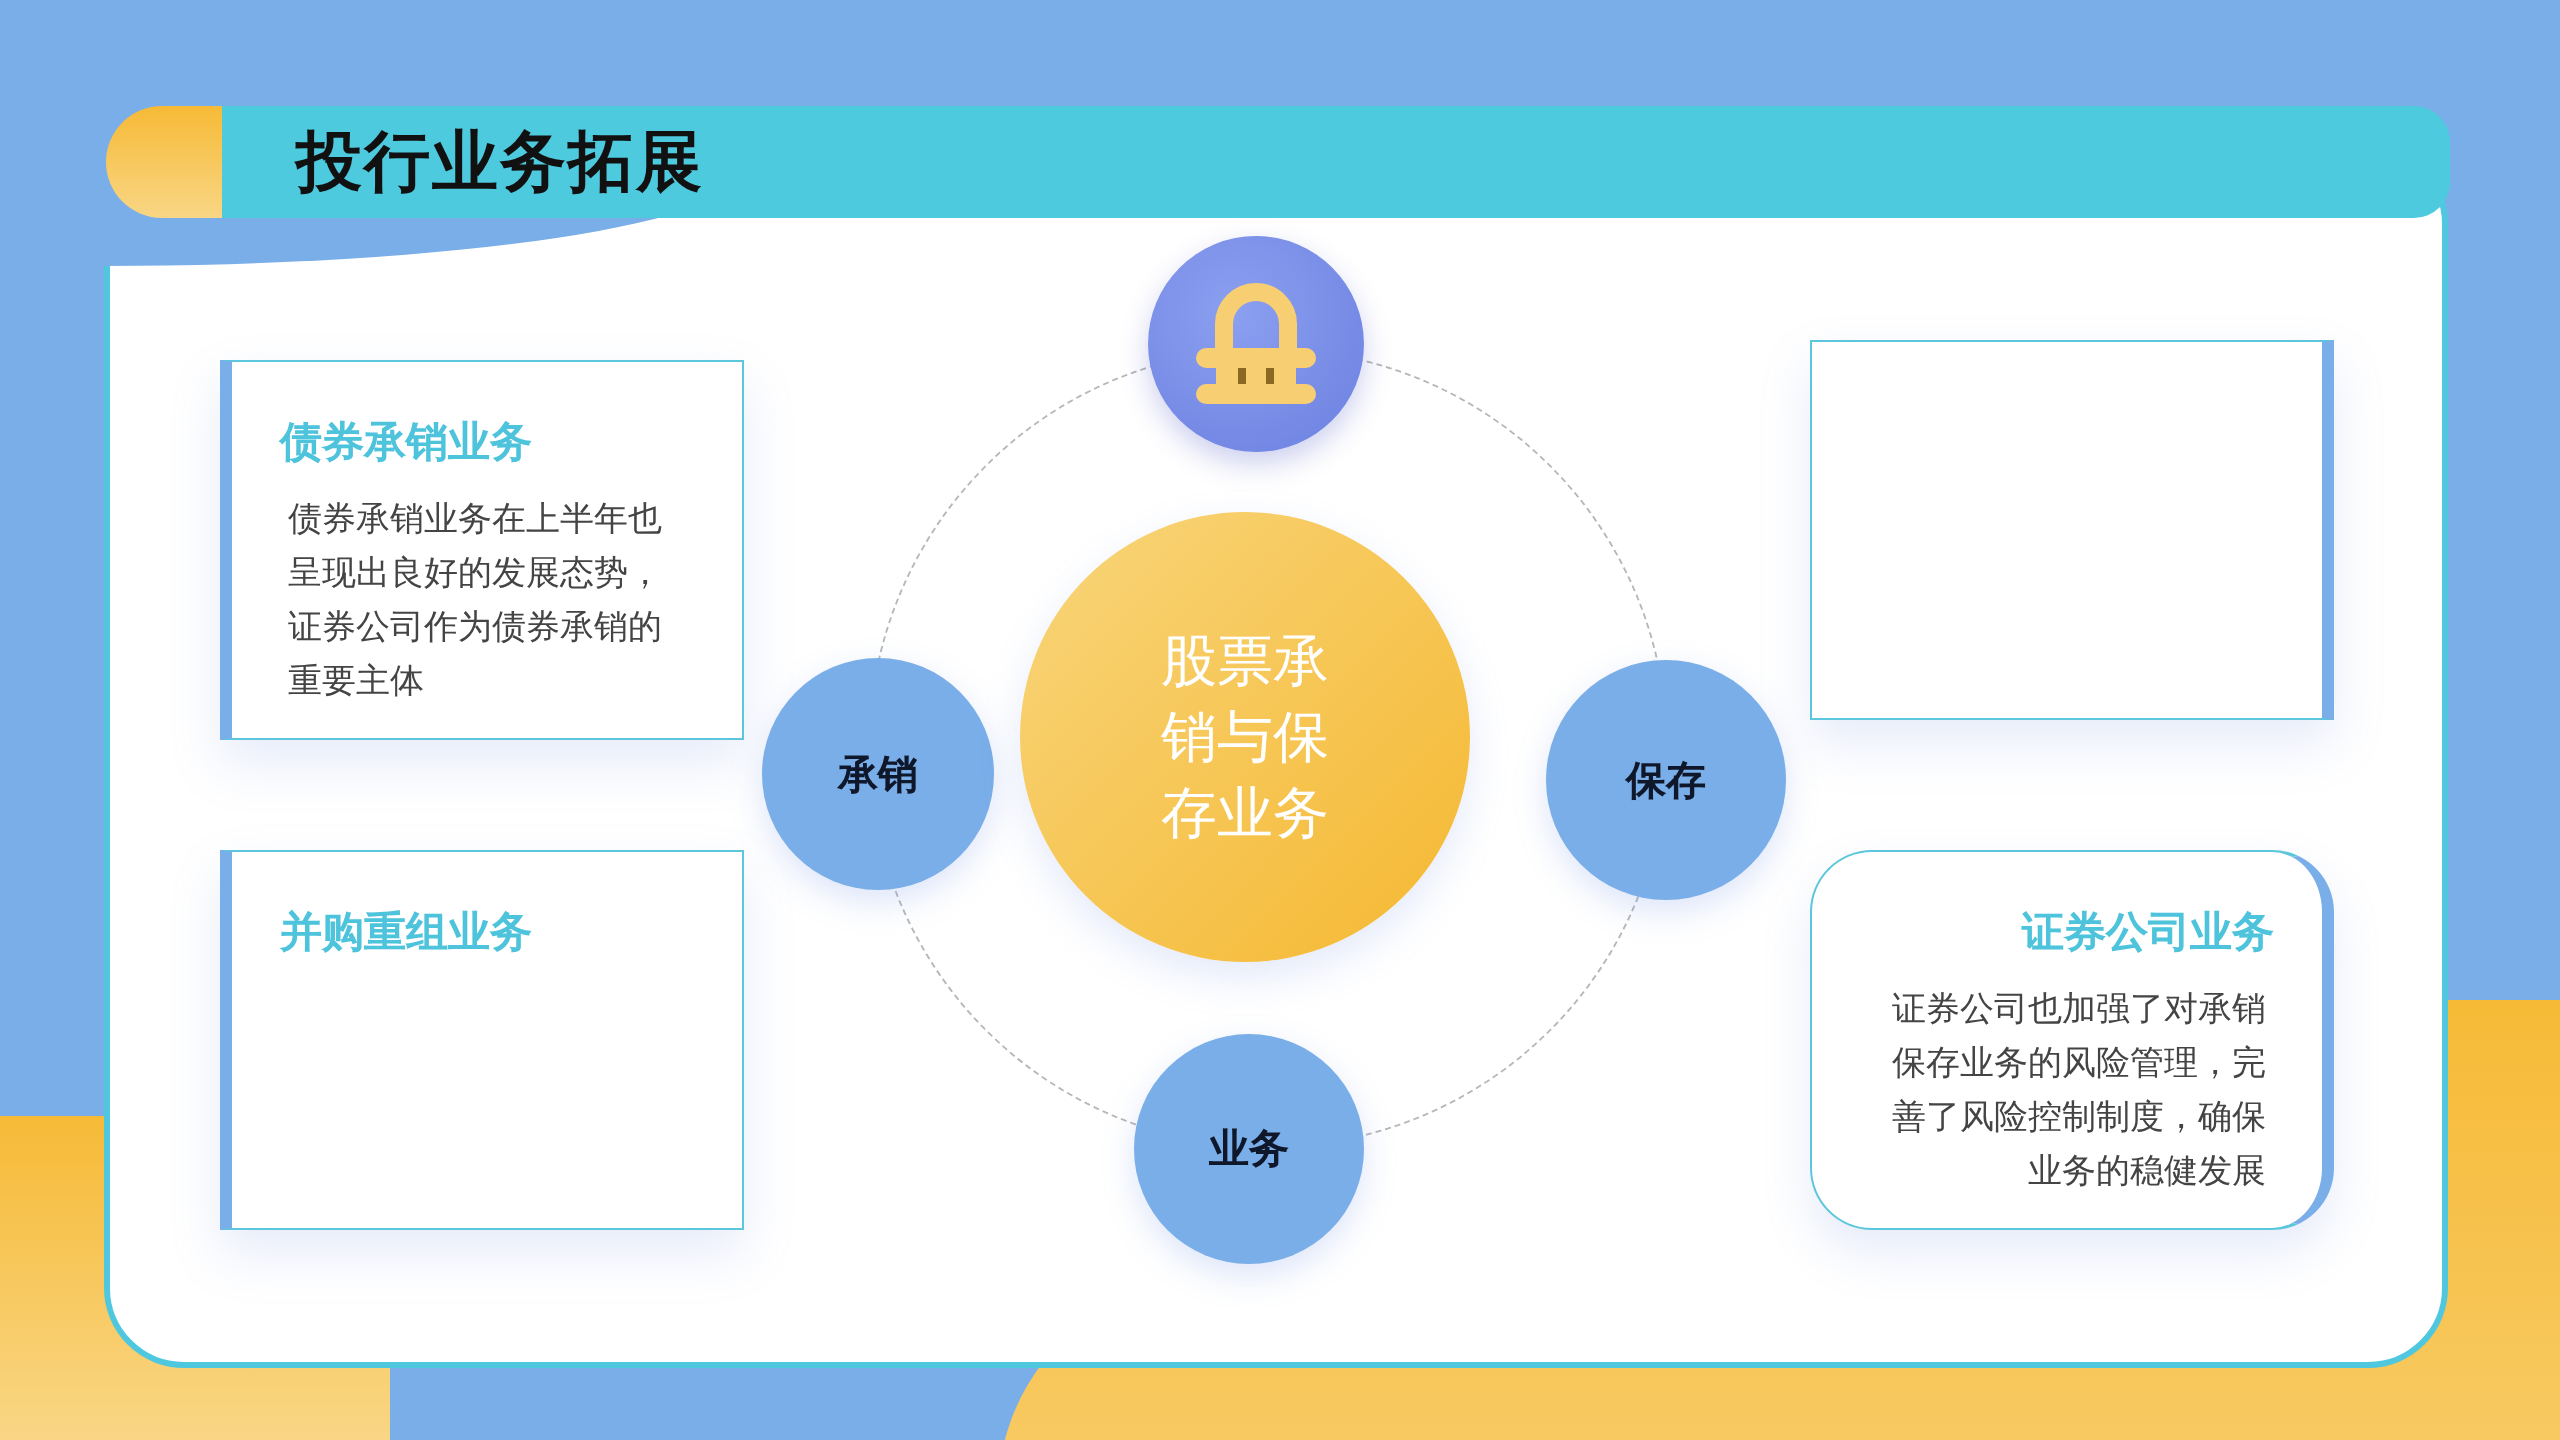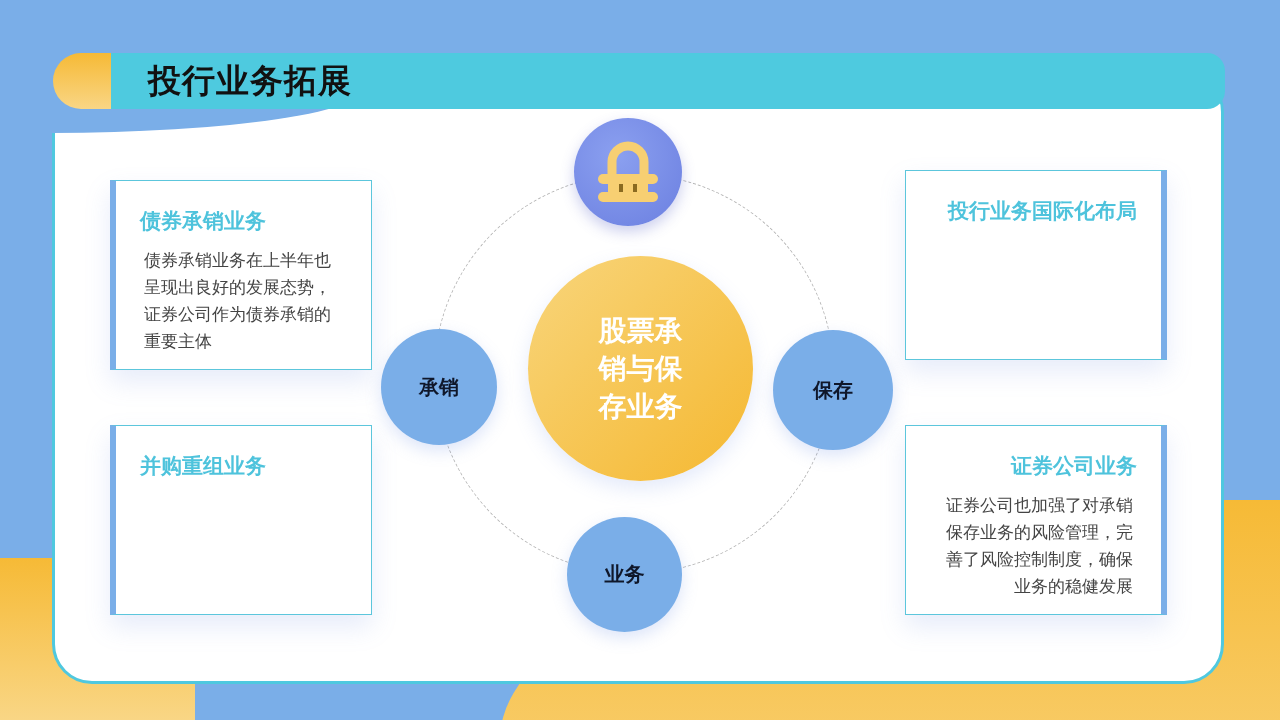--- a/index.html
+++ b/index.html
@@ -13,21 +13,21 @@
   .title { position:absolute; left:148px; top:58px; font-size:33px; font-weight:bold; color:#111; letter-spacing:1px; line-height:46px; }
   .card { position:absolute; width:262px; height:190px; background:#fff; border:1px solid #5cc6dc; box-sizing:border-box; box-shadow:0 12px 24px rgba(120,150,230,0.18); }
   .card.left { border-left:6px solid #7aaee8; }
   .card.right { border-right:6px solid #7aaee8; }
   .card h3 { margin:0; position:absolute; top:26px; font-size:21px; font-weight:bold; color:#4ec3dc; }
   .card p { margin:4px; position:absolute; top:62px; font-size:17px; line-height:27px; color:#444; white-space:pre-line; }
   .card.left h3, .card.left p { left:24px; }
   .card.right h3, .card.right p { right:24px; text-align:right; }
   .ring { position:absolute; left:434px; top:174px; width:400px; height:400px; border:1px dashed #b8b8b8; border-radius:50%; box-sizing:border-box; }
   .node { position:absolute; border-radius:50%; background:#7aaee8; color:#0f172a; font-weight:bold; font-size:20px; display:flex; align-items:center; justify-content:center; box-shadow:0 6px 16px rgba(120,150,230,0.25); }
-  .center { position:absolute; left:528px; top:256px; width:225px; height:225px; border-radius:50%; background:linear-gradient(135deg,#f8d57b,#f5b831); color:#fff; font-weight:bold; font-size:28px; line-height:38px; display:flex; align-items:center; justify-content:center; text-align:center; white-space:pre-line; box-shadow:0 8px 20px rgba(120,150,230,0.2); }
+  .center { position:absolute; left:510px; top:256px; width:225px; height:225px; border-radius:50%; background:linear-gradient(135deg,#f8d57b,#f5b831); color:#fff; font-weight:normal; font-size:28px; line-height:38px; display:flex; align-items:center; justify-content:center; text-align:center; white-space:pre-line; box-shadow:0 8px 20px rgba(120,150,230,0.2); }
   .lock-node { position:absolute; left:574px; top:118px; width:108px; height:108px; border-radius:50%; background:radial-gradient(circle at 40% 35%,#8ba0f0,#6b7fe0); box-shadow:0 6px 14px rgba(90,100,200,0.3); }
 </style>
 </head>
 <body>
 
 <div class="bg-yellow-left"></div>
 <div class="bg-yellow-right"></div>
 
 <div class="panel"></div>
 <div class="header-curve"></div>
@@ -39,23 +39,22 @@
   <h3>债券承销业务</h3>
   <p>债券承销业务在上半年也
 呈现出良好的发展态势，
 证券公司作为债券承销的
 重要主体</p>
 </div>
 <div class="card left" style="left:110px; top:425px;">
   <h3>并购重组业务</h3>
 </div>
 <div class="card right" style="left:905px; top:170px;">
-  <h3>投行业务国际化布局</h3>
 </div>
-<div class="card right" style="left:905px; top:425px;">
+<div class="card right" style="left:905px; top:425px;border-radius:31px;">
   <h3>证券公司业务</h3>
   <p>证券公司也加强了对承销
 保存业务的风险管理，完
 善了风险控制制度，确保
 业务的稳健发展</p>
 </div>
 
 <div class="ring"></div>
 
 <div class="lock-node">

